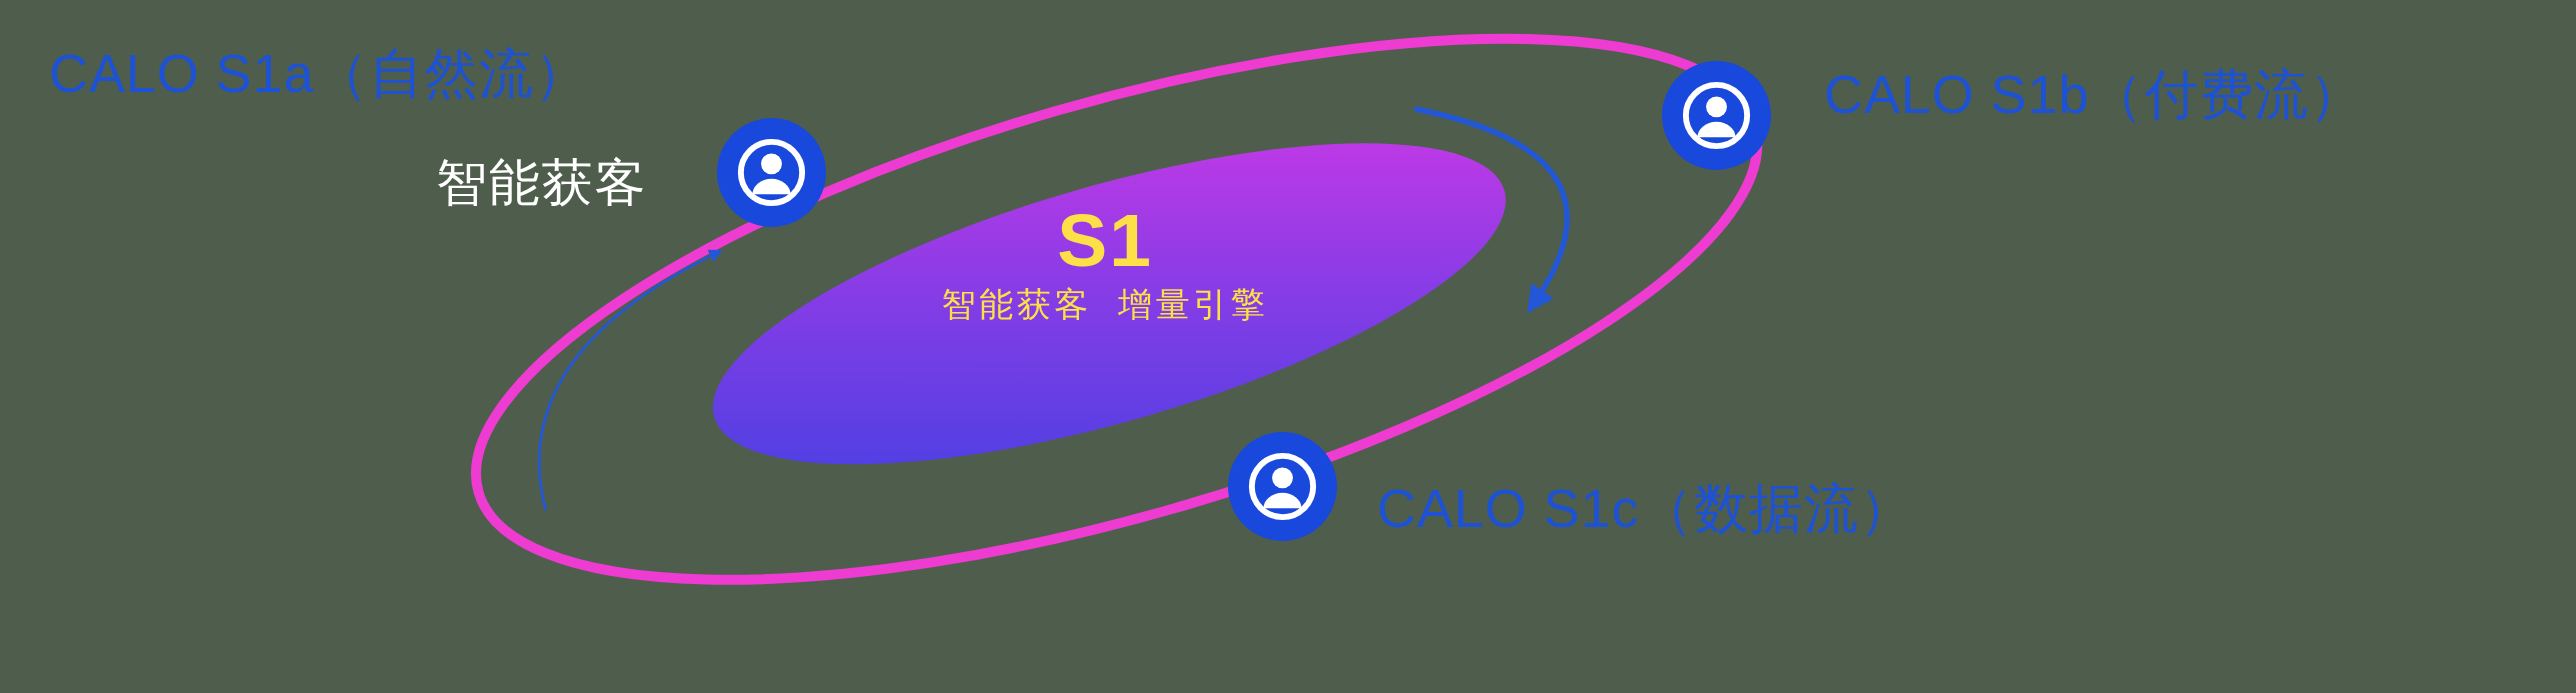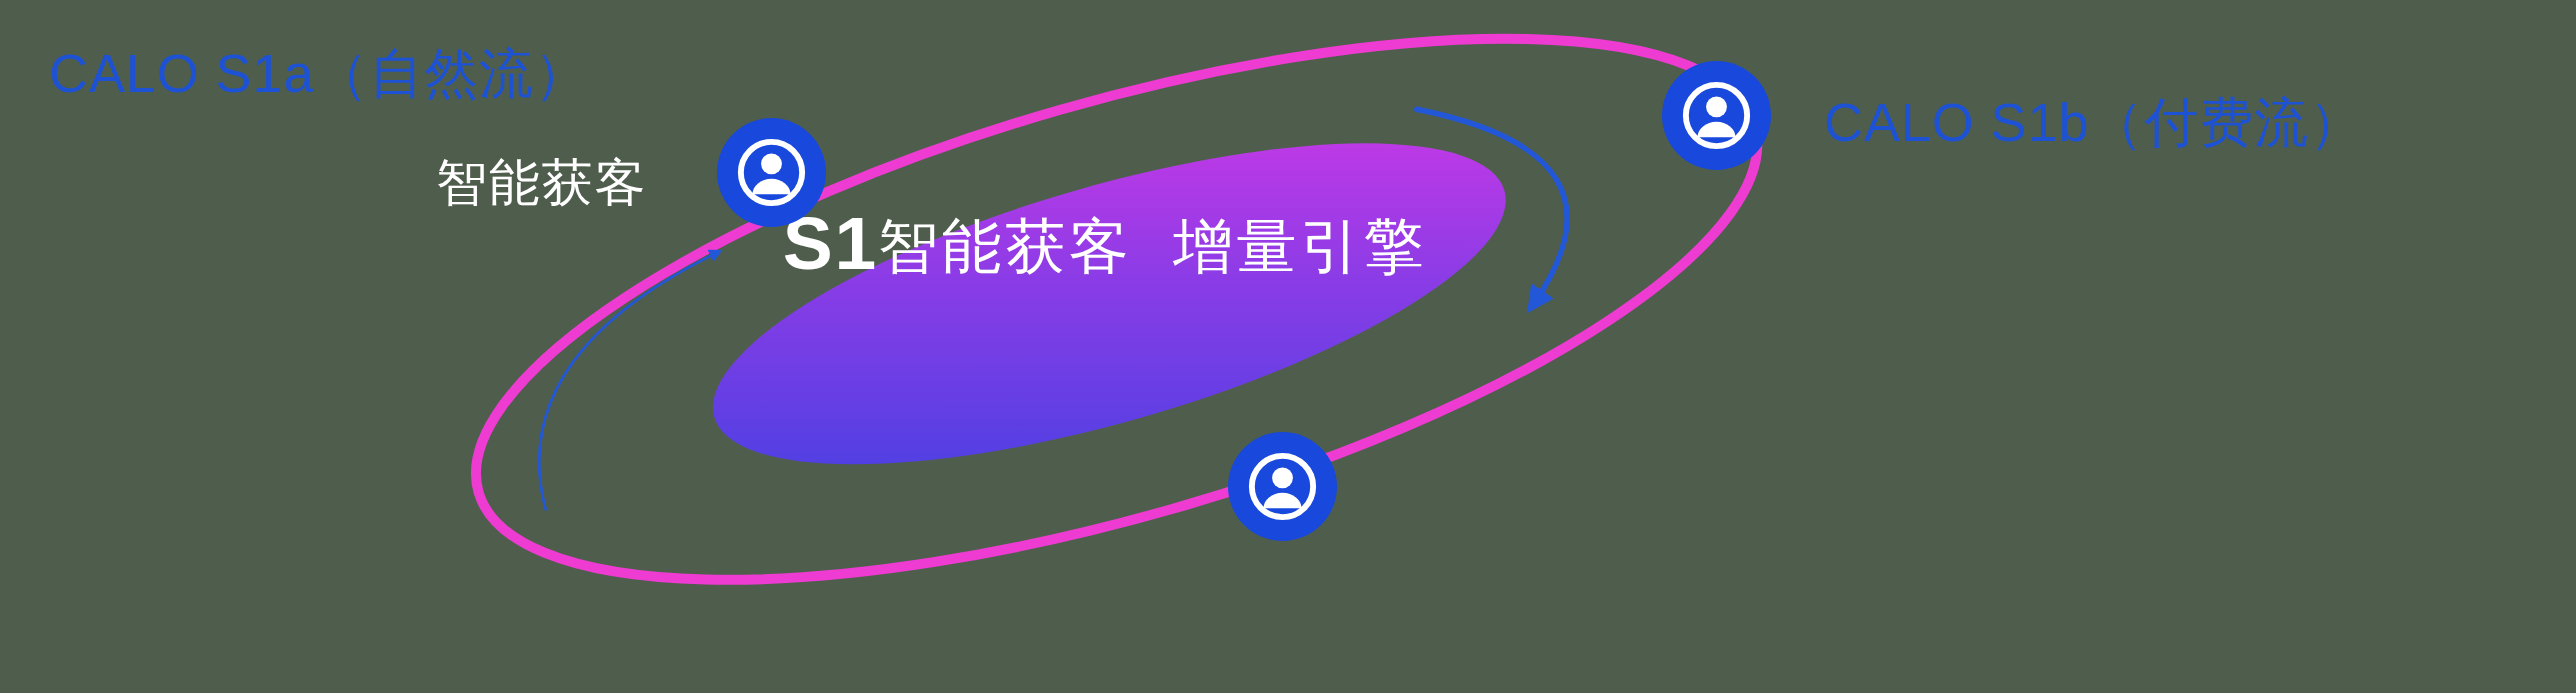--- a/index.html
+++ b/index.html
@@ -19,35 +19,34 @@
     inset: 0;
     width: 2576px;
     height: 694px;
   }
   .core-text {
     position: absolute;
     left: 1105px;
     top: 198px;
     transform: translateX(-50%);
     display: flex;
-    flex-direction: row;
+    flex-direction: column;
     align-items: center;
-    color: #ffffff;
+    color: #fde047;
     text-align: center;
     pointer-events: none;
   }
   .core-title {
     font-size: 75px;
     font-weight: 600;
     line-height: 84px;
     letter-spacing: 1.8px;
   }
   .core-subtitle {
-    margin-top: 9px;
-    font-size: 60px;
+    font-size: 34px;
     font-weight: 500;
     white-space: pre;
     letter-spacing: 3.6px;
   }
   .node {
     position: absolute;
     width: 109px;
     height: 109px;
   }
   .node svg {
@@ -126,17 +125,18 @@
       <circle cx="24" cy="24" r="24" fill="#1848dc"></circle>
       <circle cx="24" cy="24" r="13.5" fill="none" stroke="#ffffff" stroke-width="2.6"></circle>
       <circle cx="24" cy="20.2" r="4.6" fill="#ffffff"></circle>
       <path d="M15.6 33.6 a8.4 6.8 0 0 1 16.8 0 z" fill="#ffffff"></path>
     </svg>
   </div>
 
   <div class="label" style="left:49px; top:38px;">CALO S1a（自然流）</div>
   <div class="sublabel" style="left:436px; top:149px;">智能获客</div>
 
-  <div class="label" style="left:1824px; top:87px;">CALO S1b（付费流）</div>
+  <div class="label" style="left:1824px; top:59px;">CALO S1b（付费流）</div>
 
+  <div class="label" style="left:1377px; top:473px;">CALO S1c（数据流）</div>
 
 </div>
 
 
 </body></html>

